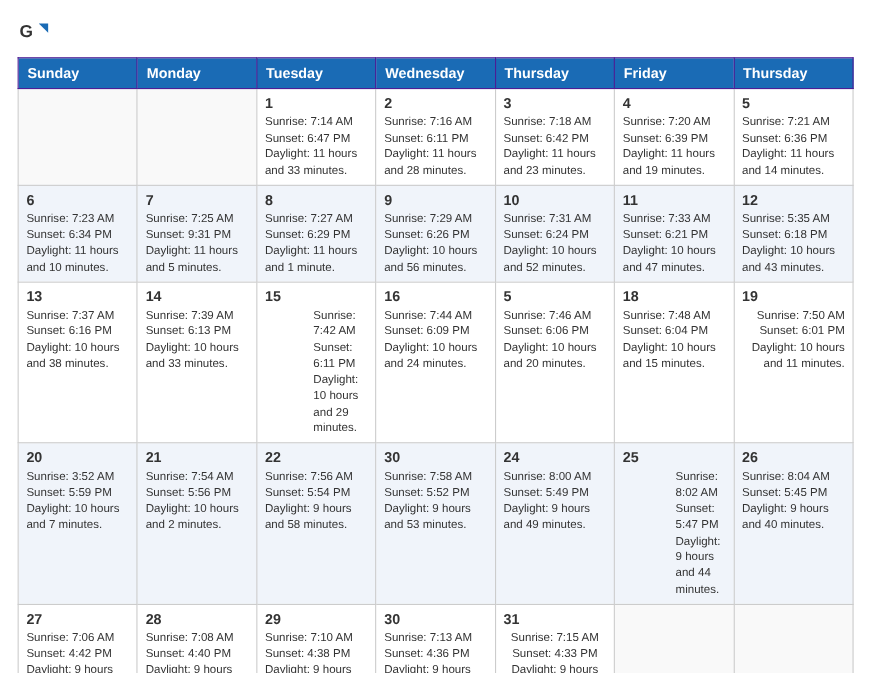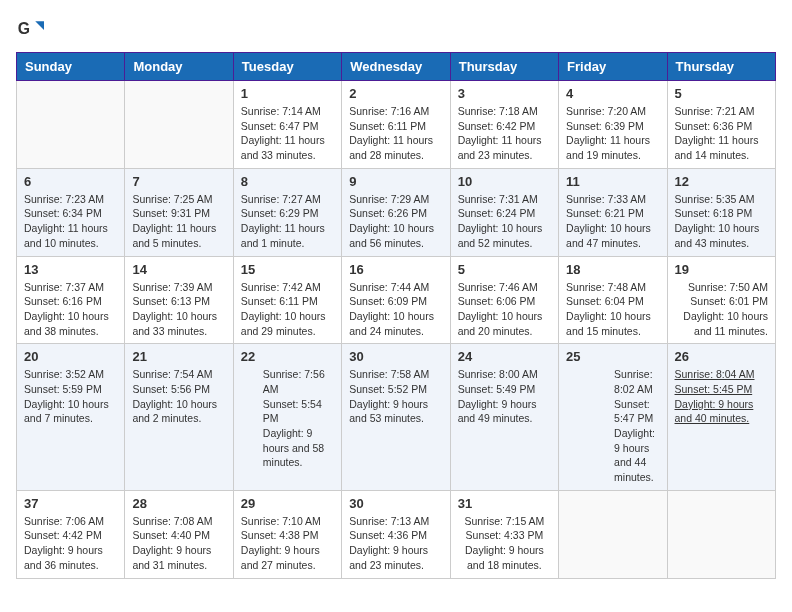--- a/index.html
+++ b/index.html
@@ -207,21 +207,21 @@
 Daylight: 10 hours and 38 minutes.</div>
         </td>
         <td>
           <span class="day-number">14</span>
           <div class="day-info" style="white-space: pre-line;">Sunrise: 7:39 AM
 Sunset: 6:13 PM
 Daylight: 10 hours and 33 minutes.</div>
         </td>
         <td>
           <span class="day-number">15</span>
-          <div class="day-info" style="white-space: pre-line;">Sunrise: 7:42 AM
+          <div class="day-info" style="white-space: pre-line; margin-left: 44px;">Sunrise: 7:42 AM
 Sunset: 6:11 PM
 Daylight: 10 hours and 29 minutes.</div>
         </td>
         <td>
           <span class="day-number">16</span>
           <div class="day-info" style="white-space: pre-line;">Sunrise: 7:44 AM
 Sunset: 6:09 PM
 Daylight: 10 hours and 24 minutes.</div>
         </td>
         <td>
@@ -251,21 +251,21 @@
 Daylight: 10 hours and 7 minutes.</div>
         </td>
         <td>
           <span class="day-number">21</span>
           <div class="day-info" style="white-space: pre-line;">Sunrise: 7:54 AM
 Sunset: 5:56 PM
 Daylight: 10 hours and 2 minutes.</div>
         </td>
         <td>
           <span class="day-number">22</span>
-          <div class="day-info" style="white-space: pre-line; margin-left: 22px;">Sunrise: 7:56 AM
+          <div class="day-info" style="white-space: pre-line;">Sunrise: 7:56 AM
 Sunset: 5:54 PM
 Daylight: 9 hours and 58 minutes.</div>
         </td>
         <td>
           <span class="day-number">30</span>
           <div class="day-info" style="white-space: pre-line;">Sunrise: 7:58 AM
 Sunset: 5:52 PM
 Daylight: 9 hours and 53 minutes.</div>
         </td>
         <td>
@@ -275,28 +275,28 @@
 Daylight: 9 hours and 49 minutes.</div>
         </td>
         <td>
           <span class="day-number">25</span>
           <div class="day-info" style="white-space: pre-line; margin-left: 48px;">Sunrise: 8:02 AM
 Sunset: 5:47 PM
 Daylight: 9 hours and 44 minutes.</div>
         </td>
         <td>
           <span class="day-number">26</span>
-          <div class="day-info" style="white-space: pre-line; text-decoration: underline;">Sunrise: 8:04 AM
+          <div class="day-info" style="white-space: pre-line;">Sunrise: 8:04 AM
 Sunset: 5:45 PM
 Daylight: 9 hours and 40 minutes.</div>
         </td>
       </tr>
       <tr>
         <td>
-          <span class="day-number">37</span>
+          <span class="day-number">27</span>
           <div class="day-info" style="white-space: pre-line;">Sunrise: 7:06 AM
 Sunset: 4:42 PM
 Daylight: 9 hours and 36 minutes.</div>
         </td>
         <td>
           <span class="day-number">28</span>
           <div class="day-info" style="white-space: pre-line;">Sunrise: 7:08 AM
 Sunset: 4:40 PM
 Daylight: 9 hours and 31 minutes.</div>
         </td>

